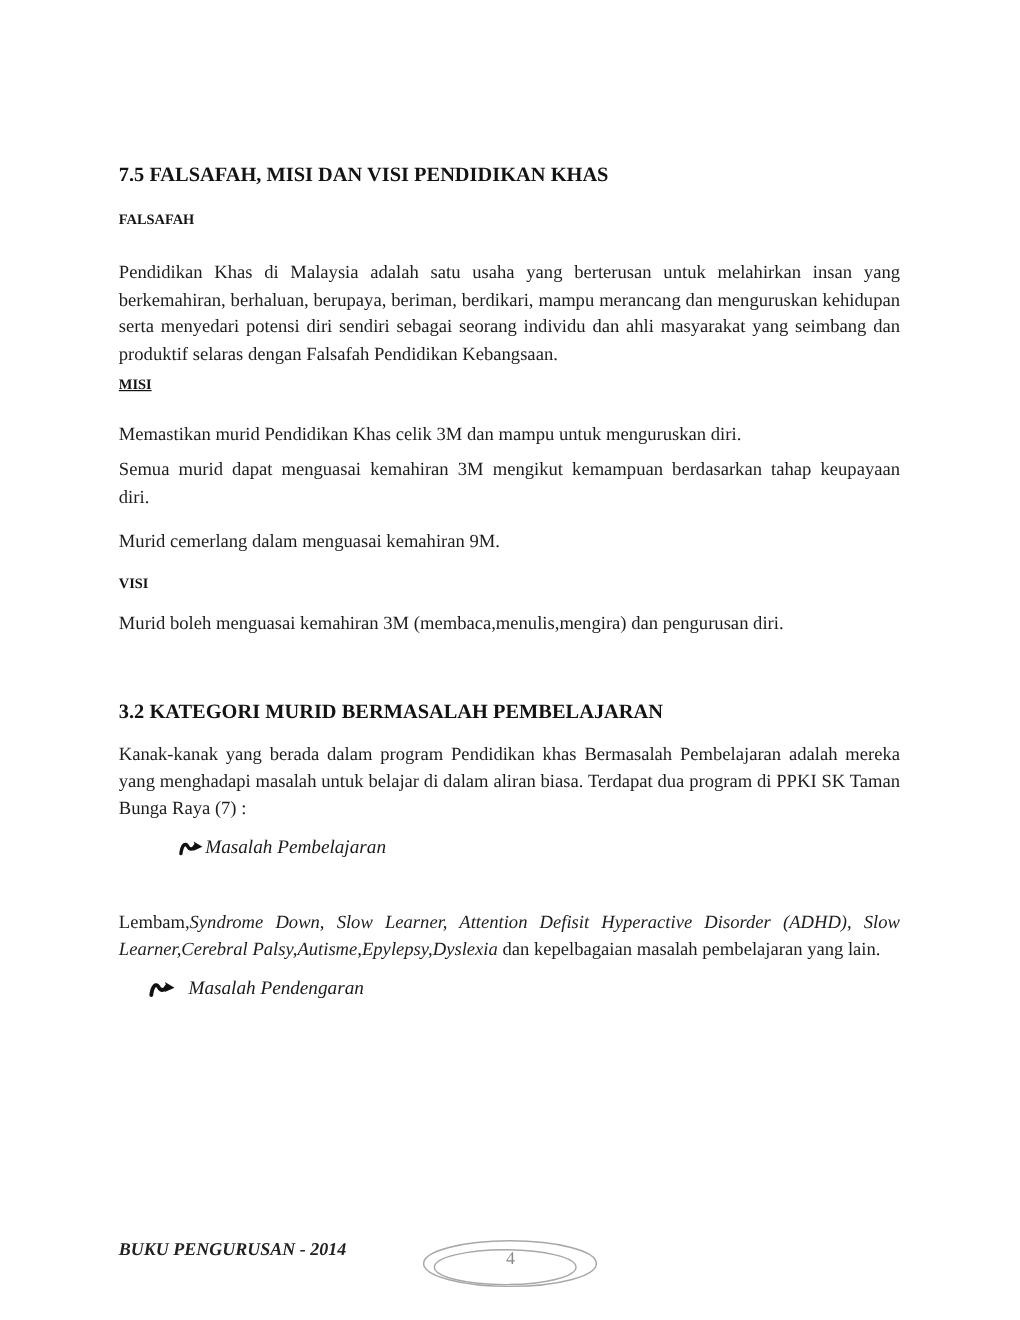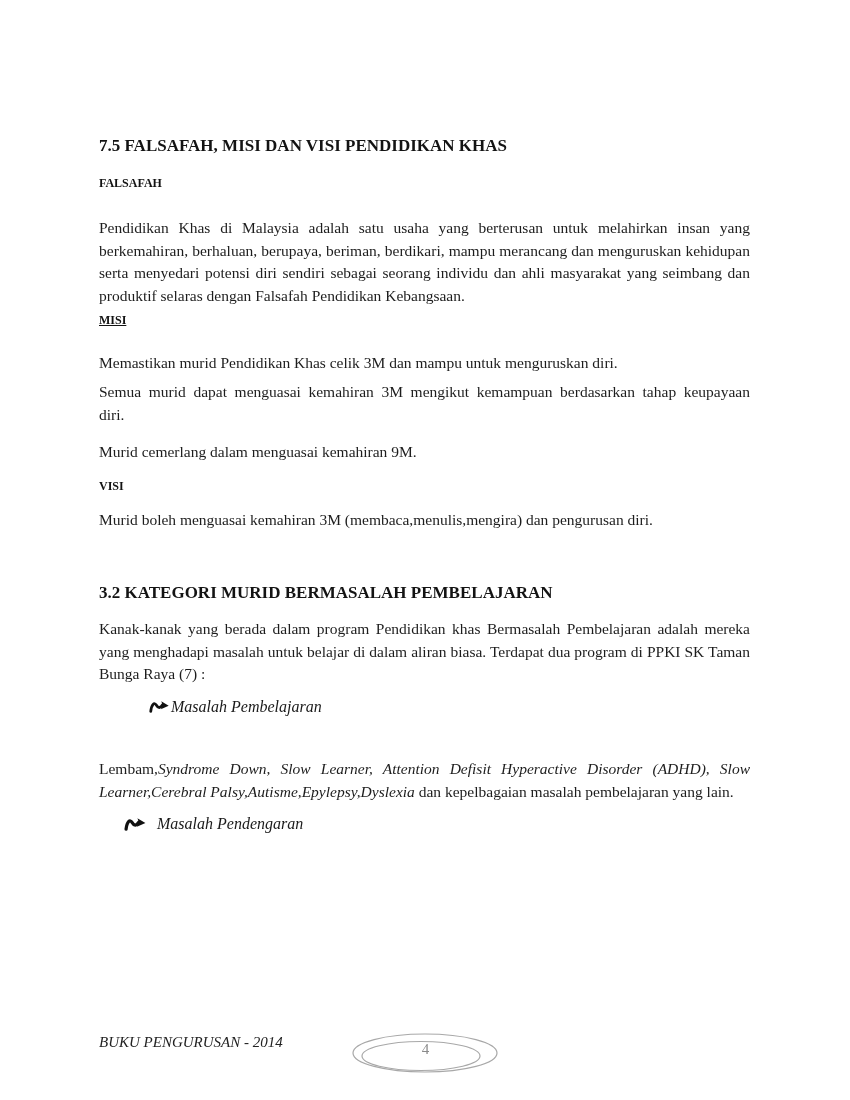--- a/index.html
+++ b/index.html
@@ -31,21 +31,21 @@
   .p-76{top:618px;}
   .bullet{display:flex;align-items:flex-start;}
   .bullet1{top:696px;padding-left:50px;}
   .bullet2{top:813px;padding-left:25px;}
   .bullet .glyph{flex:0 0 auto;margin-top:3px;}
   .bullet1 .glyph{margin-right:1px;}
   .bullet2 .glyph{margin-right:10px;}
   .bullet-label{font-style:italic;font-size:16px;color:#1a1a1a;}
   .p-lembam{top:734px;margin-top:24px;}
 
-  .footer-title{position:absolute;left:99px;top:1031px;font-style:italic;font-size:15px;color:#222;}
+  .footer-title{position:absolute;left:99px;top:1031px;font-style:italic;font-size:15px;color:#222;font-weight:bold;}
   .page-badge{position:absolute;left:348px;top:1032px;width:155px;height:46px;}
   .page-num{
     position:absolute;left:348px;top:1040px;width:155px;
     text-align:center;font-size:15px;color:#8a8a8a;line-height:18px;
   }
 </style>
 </head>
 <body>
 
 <div class="page">

